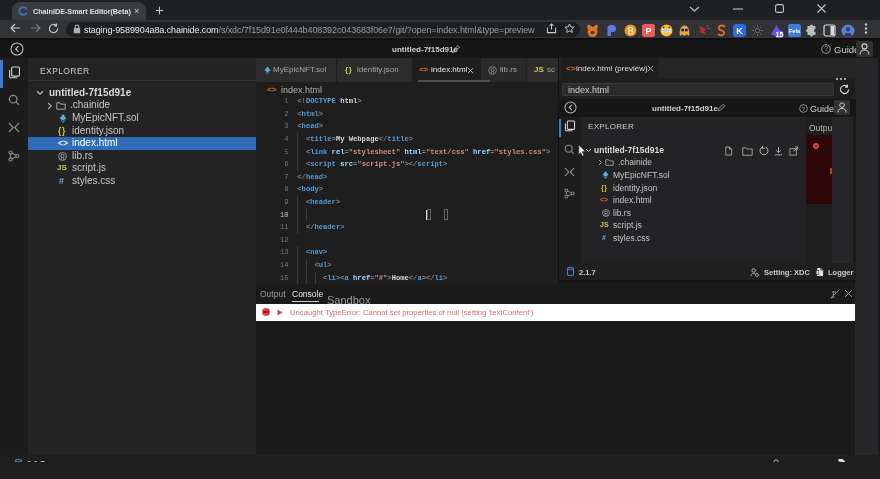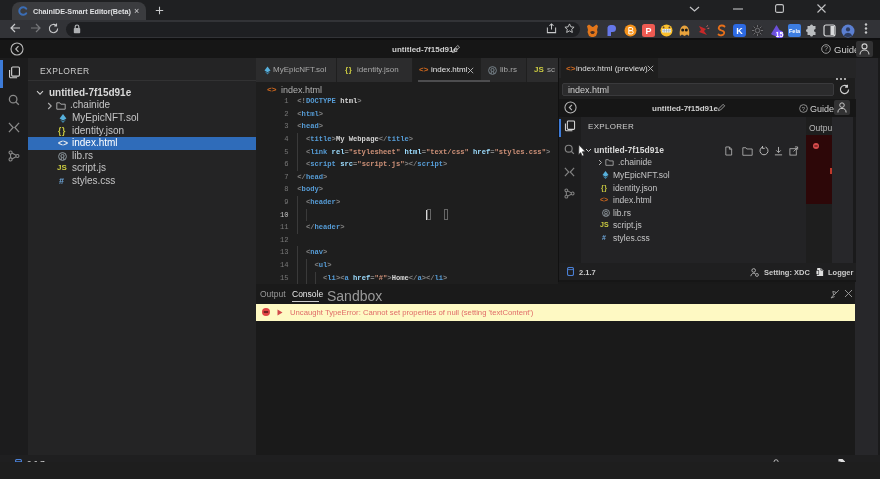--- a/index.html
+++ b/index.html
@@ -85,20 +85,21 @@
       <path d="M6 1l4 4-4 4M10 5H1" stroke="#77787b" stroke-width="1.2" fill="none"></path>
     </svg>
   <svg class="abs" style="left:48px;top:23px" width="11" height="11" viewBox="0 0 12 12">
       <path d="M10.5 6a4.5 4.5 0 1 1-1.4-3.2M9.3 0.6v2.6H6.8" stroke="#c8c9cb" stroke-width="1.2" fill="none"></path>
     </svg>
   <div class="abs" id="pill"></div>
   <svg class="abs" style="left:73px;top:24px" width="8" height="10" viewBox="0 0 8 10">
       <rect x="0.8" y="4" width="6.4" height="5.2" fill="#aeb0b3" rx="0.8"></rect>
       <path d="M2.2 4V2.8a1.8 1.8 0 0 1 3.6 0V4" stroke="#aeb0b3" stroke-width="1.2" fill="none"></path>
     </svg>
+  <div class="abs" id="urltxt">staging-9589904a8a.chainide.com<span class="dim">/s/xdc/7f15d91e0f444b408392c043683f06e7/git/?open=index.html&amp;type=preview</span></div>
 
   <svg class="abs" style="left:546px;top:23px" width="11" height="11" viewBox="0 0 12 12">
       <path d="M1.5 5v5.5h9V5" stroke="#c8c9cb" stroke-width="1.1" fill="none"></path>
       <path d="M6 7V1.2M3.8 3L6 0.9 8.2 3" stroke="#c8c9cb" stroke-width="1.1" fill="none"></path>
     </svg>
   <svg class="abs" style="left:564px;top:23px" width="11" height="11" viewBox="0 0 12 12">
       <path d="M6 1l1.5 3.2 3.5.4-2.6 2.3.7 3.4L6 8.6l-3.1 1.7.7-3.4L1 4.6l3.5-.4z" stroke="#c8c9cb" stroke-width="1" fill="none"></path>
     </svg>
 
   <div class="abs ext" style="left:586px">
@@ -350,28 +351,28 @@
       <div class="cl" style="top:151.2px">  <span class="pu">&lt;</span><span class="tg">nav</span><span class="pu">&gt;</span></div>
     <div class="ln" style="top:163.8px">14</div>
       <div class="cl" style="top:163.8px">    <span class="pu">&lt;</span><span class="tg">ul</span><span class="pu">&gt;</span></div>
     <div class="ln" style="top:176.4px">15</div>
       <div class="cl" style="top:176.4px">      <span class="pu">&lt;</span><span class="tg">li</span><span class="pu">&gt;&lt;</span><span class="tg">a</span> <span class="at">href</span><span class="pu">=</span><span class="st">"#"</span><span class="pu">&gt;</span>Home<span class="pu">&lt;/</span><span class="tg">a</span><span class="pu">&gt;&lt;/</span><span class="tg">li</span><span class="pu">&gt;</span></div>
   </div>
   <div class="abs" id="console">
     <div style="position:absolute;left:4px;top:4.5px;font-size:8.5px;color:#9a9a9a;">Output</div>
     <div style="position:absolute;left:36px;top:4.5px;font-size:8.5px;color:#e8e8e8;">Console</div>
     <div style="position:absolute;left:36px;top:16.5px;width:27px;height:1px;background:#cccccc;"></div>
-    <div style="position:absolute;left:71px;top:4px;font-size:14px;color:#9a9a9a;">Sandbox</div>
+    <div style="position:absolute;left:71px;top:10px;font-size:11px;color:#9a9a9a;">Sandbox</div>
     <svg style="position:absolute;left:574px;top:5px" width="10" height="10" viewBox="0 0 10 10">
         <path d="M8.8 1.2L4 6M6.2 3.4l-3.4-1 .8 3.6L1 9l3.6-1.4" stroke="#a0a0a0" stroke-width="0.9" fill="none"></path>
       </svg>
     <svg style="position:absolute;left:588px;top:5px" width="9" height="9" viewBox="0 0 9 9">
         <path d="M1 1l7 7M8 1L1 8" stroke="#a0a0a0" stroke-width="0.9"></path>
       </svg>
-    <div style="position:absolute;left:0;top:19.5px;width:599px;height:17px;background:#fef9c3;">
+    <div style="position:absolute;left:0;top:19.5px;width:599px;height:17px;background:#ffffff;">
       <svg style="position:absolute;left:6px;top:4.5px" width="8" height="8" viewBox="0 0 8 8">
           <circle cx="4" cy="4" r="4" fill="#e04444"></circle>
           <rect x="1.8" y="3.4" width="4.4" height="1.2" fill="#2f0a0a"></rect>
         </svg>
       <svg style="position:absolute;left:21px;top:5px" width="6" height="7" viewBox="0 0 6 7">
           <path d="M0.5 0.5L5.5 3.5 0.5 6.5z" fill="#d04a4a"></path>
         </svg>
       <div style="position:absolute;left:34px;top:4px;font-size:7.7px;color:#e06b68;white-space:nowrap;">Uncaught TypeError: Cannot set properties of null (setting 'textContent')</div>
     </div>
   </div>

